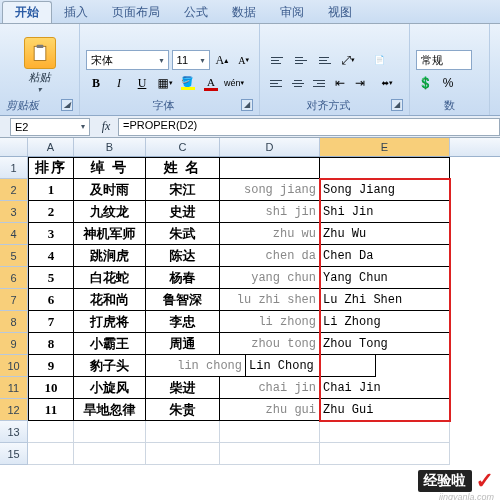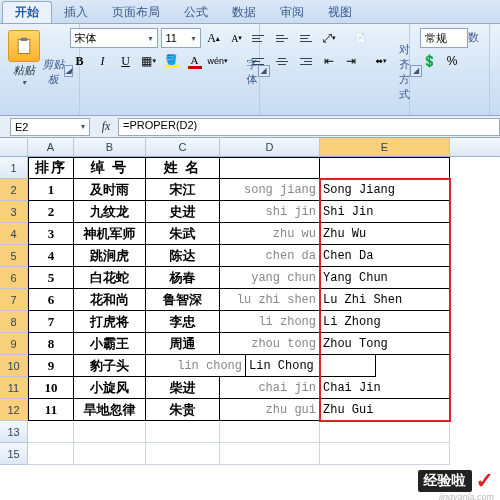--- a/index.html
+++ b/index.html
@@ -5,21 +5,21 @@
 * { box-sizing: border-box; margin: 0; padding: 0; }
 body { font-family: "Microsoft YaHei", SimSun, Arial, sans-serif; font-size: 12px; background: #fff; width: 500px; height: 500px; overflow: hidden; position: relative; }
 
 
 .ribbon-tabs { background: linear-gradient(#dbe8f7, #c9dcf2); height: 24px; display: flex; align-items: flex-end; border-bottom: 1px solid #9ab; padding-left: 2px; }
 .ribbon-tab { padding: 2px 12px; font-size: 12px; color: #3b5b8c; cursor: pointer; }
 .ribbon-tab.active { background: #eaf2fb; border: 1px solid #9ab; border-bottom: none; border-radius: 3px 3px 0 0; color: #2b5ca5; font-weight: bold; }
 
 
 .ribbon { background: linear-gradient(#eaf2fb, #d7e6f6 50%, #c8dbf2); height: 92px; display: flex; border-bottom: 1px solid #8fa9c8; }
-.ribbon-group { border-right: 1px solid #b8cde5; padding: 4px 6px 2px; display: flex; flex-direction: row; justify-content: center; }
+.ribbon-group { border-right: 1px solid #b8cde5; padding: 4px 6px 2px; display: flex; flex-direction: column; justify-content: flex-end; }
 .group-label { font-size: 11px; color: #3b5b8c; text-align: center; padding-top: 2px; }
 .group-label-row { display: flex; justify-content: space-between; align-items: center; }
 .launcher { width: 12px; height: 12px; border: 1px solid #7a9cc6; background: #dce9f7; font-size: 8px; color: #456; display: flex; align-items: center; justify-content: center; }
 
 .clipboard-group { width: 80px; font-style: italic; }
 .paste-btn { display: flex; flex-direction: column; align-items: center; padding: 2px; }
 .paste-icon { width: 32px; height: 32px; background: linear-gradient(#ffd76a,#ffb030); border: 1px solid #d89a20; border-radius: 3px; display: flex; align-items: center; justify-content: center; }
 .paste-icon svg { width: 20px; height: 20px; }
 .paste-label { font-size: 11px; color: #234; margin-top: 1px; }
 
@@ -213,21 +213,21 @@
       </div>
     </div>
     <div class="group-label-row">
       <span class="group-label" style="flex:1">对齐方式</span>
       <span class="launcher">◢</span>
     </div>
   </div>
 
   <div class="ribbon-group num-group">
     <div>
-      <div class="combo" style="width:48px">
+      <div class="combo" style="width:56px">
           <span>常规</span>
         </div>
       <div class="align-row" style="margin-top:3px">
         <div class="btn-sm">💲</div>
         <div class="btn-sm">%</div>
       </div>
     </div>
     <div class="group-label">数</div>
   </div>
 </div>

